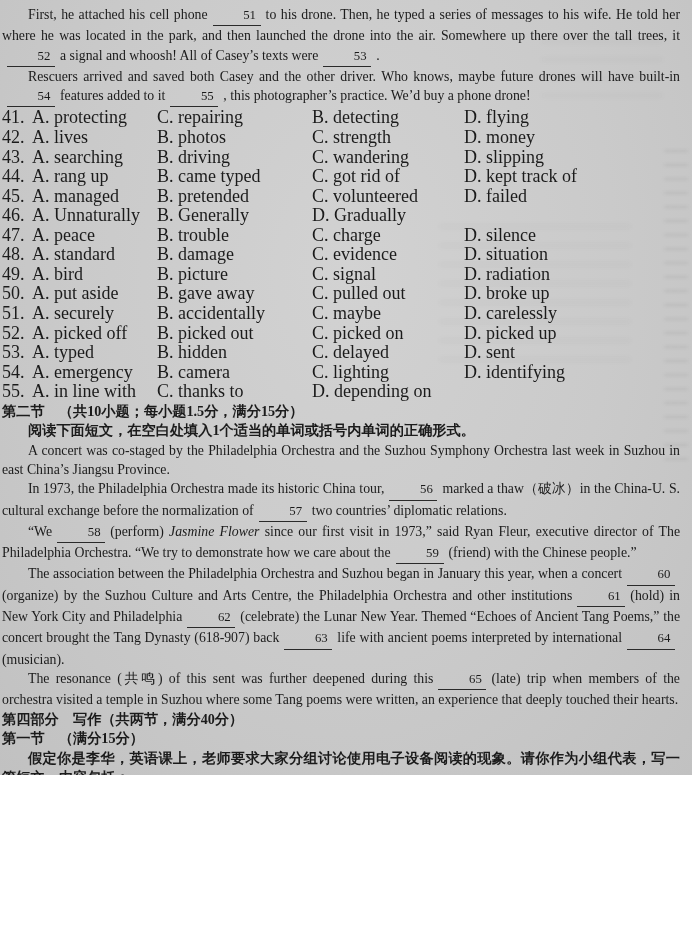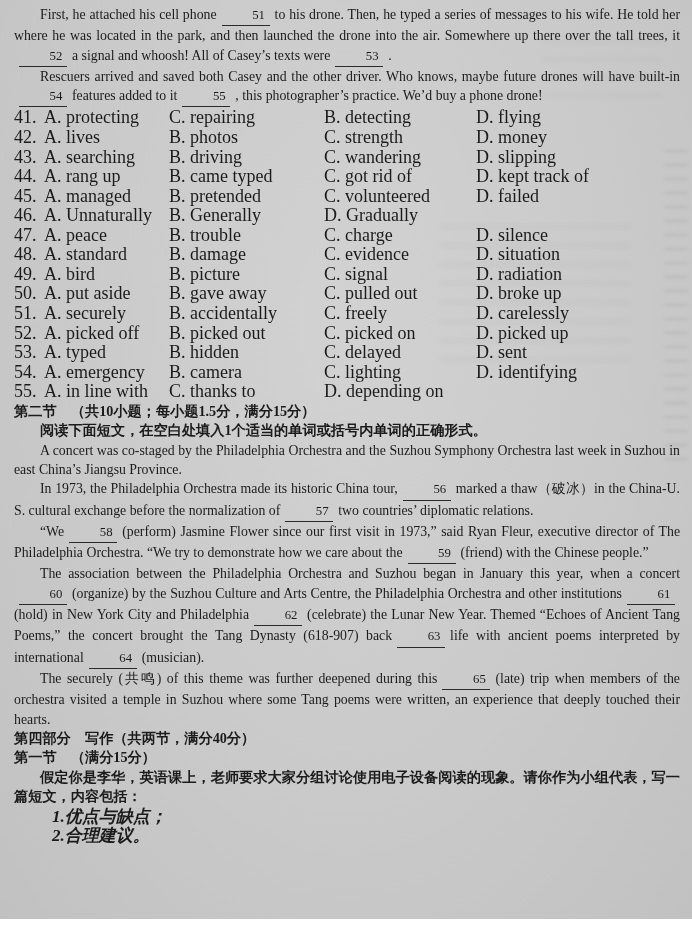--- a/index.html
+++ b/index.html
@@ -1,35 +1,35 @@
 <!DOCTYPE html>
 <html><head>
 <meta charset="utf-8">
 <style>
   html,body { margin:0; padding:0; }
   .page {
     position:relative;
-    width:692px; height:919px;
+    width:692px; height:775px;
     box-sizing:border-box;
-    padding:5px 12px 0 14px;
+    padding:5px 12px 0 2px;
     background:radial-gradient(ellipse at 50% 35%, #d2d2d2 0%, #cacaca 55%, #c1c1c1 100%);
     font-family:"Liberation Serif", serif;
     color:#1b1b1b;
     overflow:hidden;
   }
   .en {
     margin:0; text-align:justify; text-indent:26px;
     font-size:13.8px; line-height:19.3px;
   }
   .blank {
     display:inline-block; min-width:44px; margin:0 5px; padding:0 2px;
     border-bottom:1.4px solid #2a2a2a;
     text-align:center; font-size:12.8px;
   }
-  .it { }
+  .it { font-style:italic; }
   .opts { margin:1px 0 0 0; font-size:18px; }
   .orow { display:grid; grid-template-columns:30px 125px 155px 152px auto; line-height:19.55px; }
   .zh-head { margin:0; font-weight:bold; font-size:14.2px; line-height:19.5px; font-family:"Liberation Serif", serif; }
   .zh-inst, .zh-p { margin:0; font-weight:bold; font-size:14.2px; line-height:19.5px; text-indent:26px; text-align:justify; }
   .zh-item { margin:0; font-weight:bold; font-size:17px; line-height:19.5px; padding-left:38px;font-style:italic; }
   .artifact { position:absolute; pointer-events:none; }
   .a1 { right:4px; top:150px; width:24px; height:310px;
         background:repeating-linear-gradient(180deg, rgba(90,90,90,0.10) 0 2px, transparent 2px 14px);
         filter:blur(1.6px); }
   .a2 { right:62px; top:225px; width:190px; height:150px;
@@ -119,21 +119,21 @@
         <span>50.</span>
         <span>A. put aside</span>
         <span>B. gave away</span>
         <span>C. pulled out</span>
         <span>D. broke up</span>
       </div>
     <div class="orow">
         <span>51.</span>
         <span>A. securely</span>
         <span>B. accidentally</span>
-        <span>C. freely</span>
+        <span>C. maybe</span>
         <span>D. carelessly</span>
       </div>
     <div class="orow">
         <span>52.</span>
         <span>A. picked off</span>
         <span>B. picked out</span>
         <span>C. picked on</span>
         <span>D. picked up</span>
       </div>
     <div class="orow">
@@ -162,21 +162,21 @@
   <p class="zh-inst">阅读下面短文，在空白处填入1个适当的单词或括号内单词的正确形式。</p>
 
   <p class="en">A concert was co-staged by the Philadelphia Orchestra and the Suzhou Symphony Orchestra last week in Suzhou in east China’s Jiangsu Province.</p>
 
   <p class="en"><span>In 1973, the Philadelphia Orchestra made its historic China tour,</span><span class="blank">56</span><span>marked a thaw（破冰）in the China-U. S. cultural exchange before the normalization of</span><span class="blank">57</span><span>two countries’ diplomatic relations.</span></p>
 
   <p class="en"><span>“We</span><span class="blank">58</span><span>(perform)</span><span class="it"> Jasmine Flower</span><span> since our first visit in 1973,” said Ryan Fleur, executive director of The Philadelphia Orchestra. “We try to demonstrate how we care about the</span><span class="blank">59</span><span>(friend) with the Chinese people.”</span></p>
 
   <p class="en"><span>The association between the Philadelphia Orchestra and Suzhou began in January this year, when a concert</span><span class="blank">60</span><span>(organize) by the Suzhou Culture and Arts Centre, the Philadelphia Orchestra and other institutions</span><span class="blank">61</span><span>(hold) in New York City and Philadelphia</span><span class="blank">62</span><span>(celebrate) the Lunar New Year. Themed “Echoes of Ancient Tang Poems,” the concert brought the Tang Dynasty (618-907) back</span><span class="blank">63</span><span>life with ancient poems interpreted by international</span><span class="blank">64</span><span>(musician).</span></p>
 
-  <p class="en"><span>The securely (共鸣) of this theme was further deepened during this</span><span class="blank">65</span><span>(late) trip when members of the orchestra visited a temple in Suzhou where some Tang poems were written, an experience that deeply touched their hearts.</span></p>
+  <p class="en"><span>The resonance (共鸣) of this sent was further deepened during this</span><span class="blank">65</span><span>(late) trip when members of the orchestra visited a temple in Suzhou where some Tang poems were written, an experience that deeply touched their hearts.</span></p>
 
   <p class="zh-head">第四部分　写作（共两节，满分40分）</p>
   <p class="zh-head">第一节　（满分15分）</p>
   <p class="zh-p">假定你是李华，英语课上，老师要求大家分组讨论使用电子设备阅读的现象。请你作为小组代表，写一篇短文，内容包括：</p>
   <p class="zh-item">1.优点与缺点；</p>
   <p class="zh-item">2.合理建议。</p>
 
 </div>
 
 </body></html>

